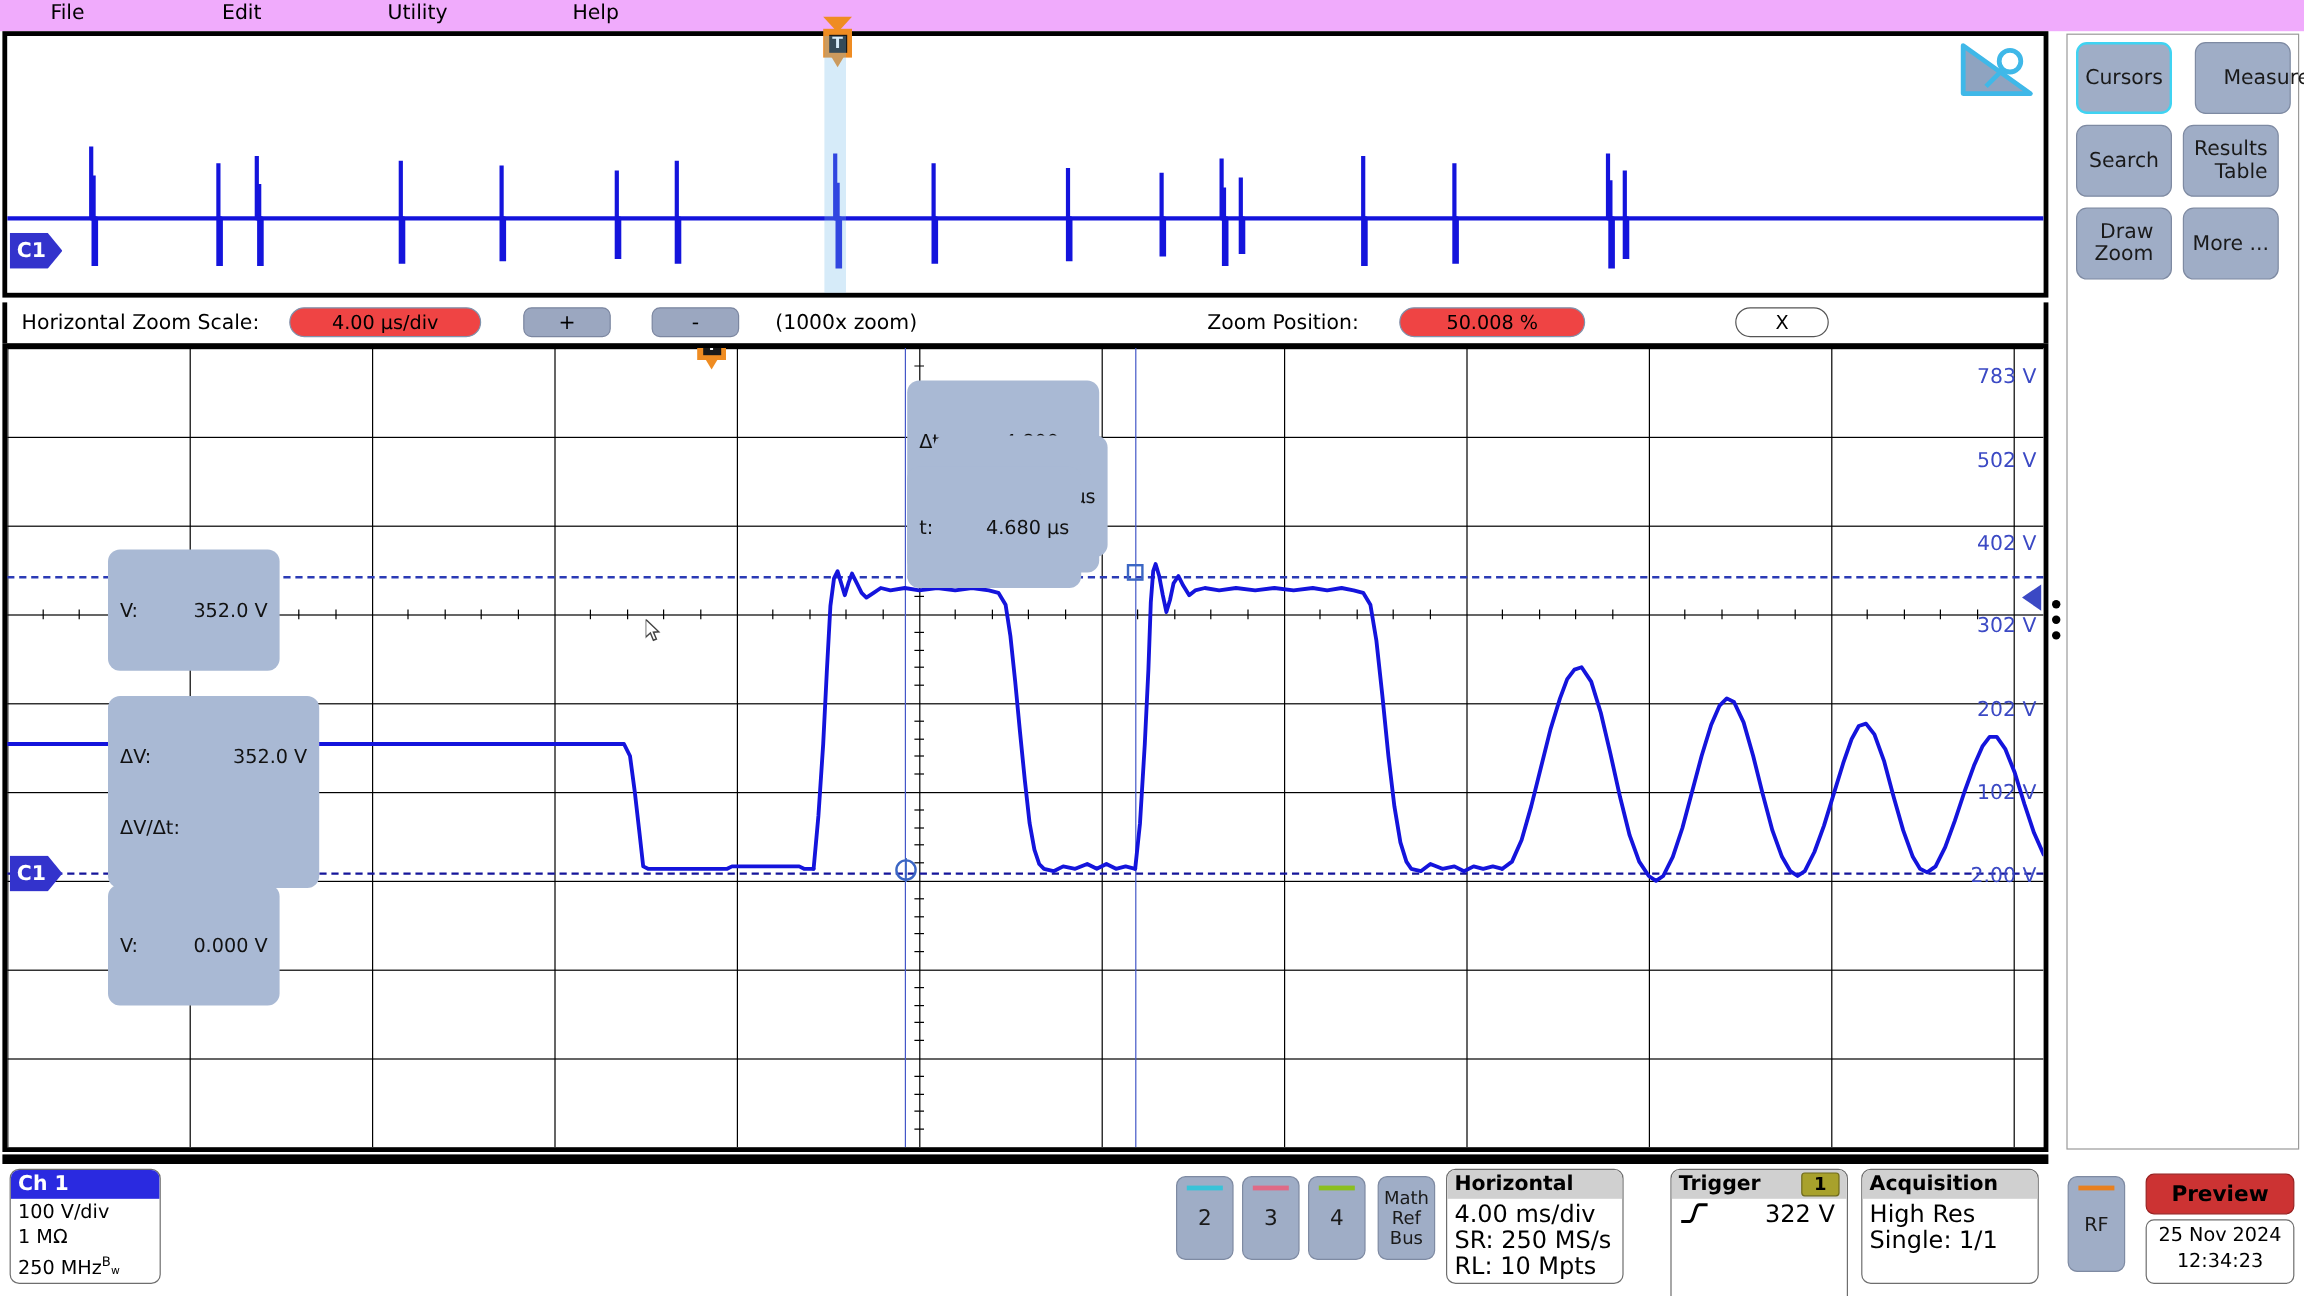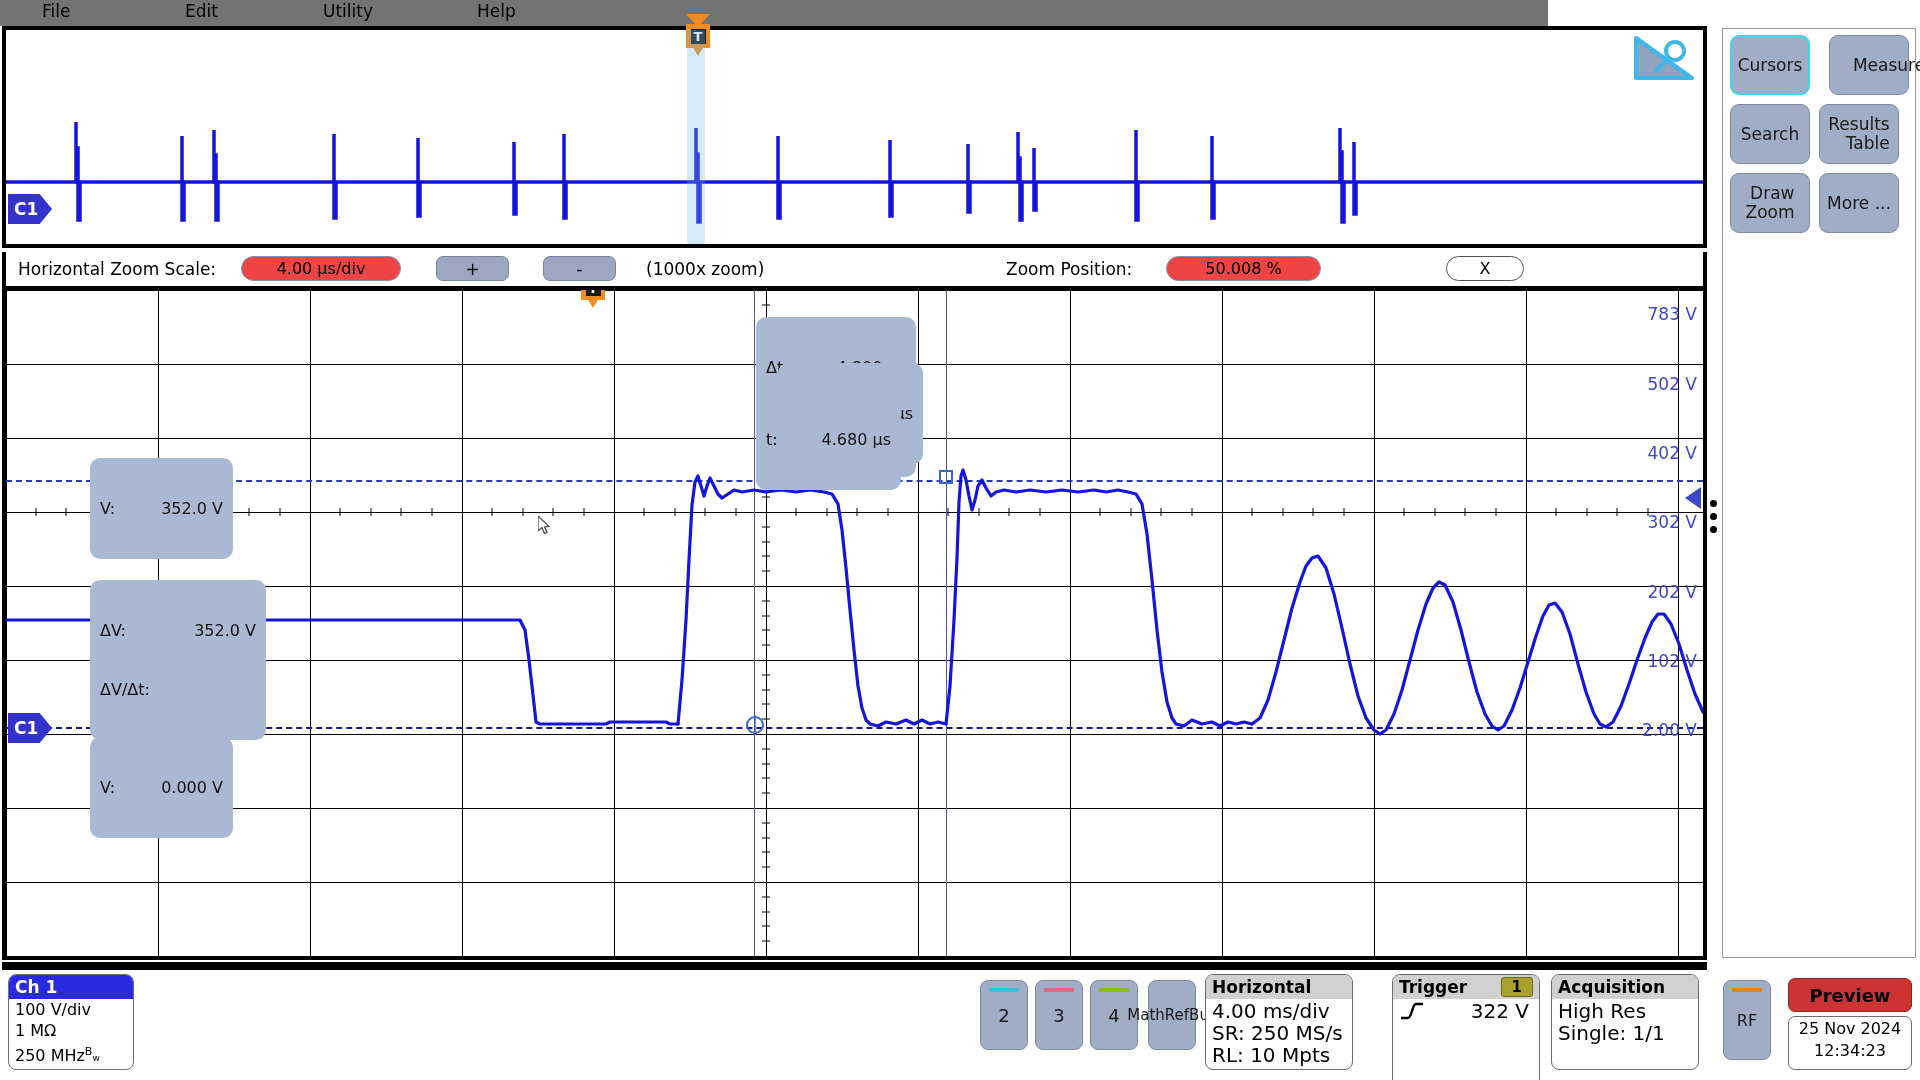--- a/index.html
+++ b/index.html
@@ -6,22 +6,22 @@
   html, body {
     width: 1920px; height: 1080px;
     background: #ffffff;
     font-family: "DejaVu Sans", "Liberation Sans", sans-serif;
     overflow: hidden;
   }
   #app { position: relative; width: 1920px; height: 1080px; }
 
   
   .menubar {
-    position: absolute; left: 0; top: 0; width: 1548px; height: 26px;
-    background: #737373;
+    position: absolute; left: 0; top: 0; width: 1920px; height: 26px;
+    background: #f0abfc;
   }
   .menubar .mi {
     position: absolute; top: 1px;
     font-size: 17px; color: #000; white-space: nowrap;
   }
 
   
   .overview {
     position: absolute; left: 2px; top: 26px; width: 1705px; height: 222px;
     border: 4px solid #000; background: #fff;
@@ -164,21 +164,21 @@
   .chbtn {
     position: absolute; width: 48px; height: 70px;
     background: #9fadc6; border: 1px solid #7e8aa2; border-radius: 8px;
     display: flex; align-items: center; justify-content: center;
     font-size: 18px; color: #1a1a1a;
   }
   .chbtn .colorbar { position: absolute; top: 7px; left: 8px; right: 8px; height: 4px; }
   .mathbtn {
     position: absolute; width: 48px; height: 70px;
     background: #9fadc6; border: 1px solid #7e8aa2; border-radius: 8px;
-    display: flex; flex-direction: row; align-items: center; justify-content: center;
+    display: flex; flex-direction: column; align-items: center; justify-content: center;
     font-size: 15px; color: #1a1a1a; line-height: 17px;
   }
   .previewbtn {
     position: absolute; background: #cc3333; border: 1px solid #992222; border-radius: 7px;
     display: flex; align-items: center; justify-content: center;
     font-size: 18px; font-weight: bold; color: #000;
   }
   .datetime {
     position: absolute; background: #fff; border: 1px solid #6e6e6e; border-radius: 7px;
     font-size: 16px; color: #000; text-align: center; line-height: 22px; padding-top: 1px;

